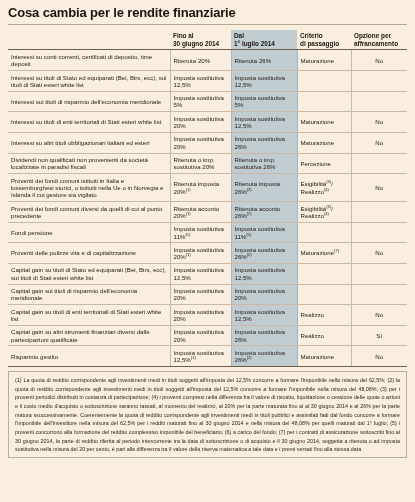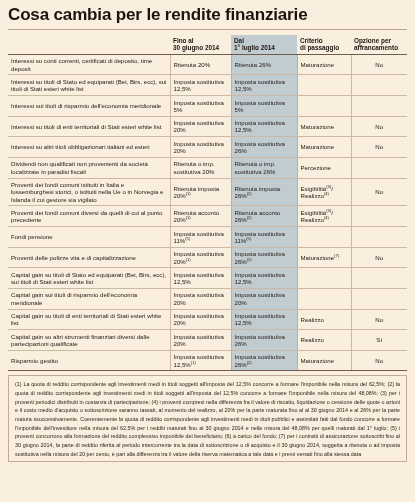--- a/index.html
+++ b/index.html
@@ -6,21 +6,21 @@
   body{
     width:415px;height:502px;overflow:hidden;
     background:#faeede;
     font-family:"Liberation Sans", sans-serif;
     color:#231914;
     -webkit-font-smoothing:antialiased;
   }
   .sheet{position:relative;width:415px;height:502px;background:#faeede;box-sizing:border-box;padding:0 8px;}
 
   .title{
-    font-size:17px;font-weight:bold;letter-spacing:-0.15px;
+    font-size:13px;font-weight:bold;letter-spacing:-0.15px;
     padding:6px 0 4px 0;line-height:1.1;color:#1d1410;
   }
   .title-rule{height:1px;background:#b9a48f;margin:0 0 5px 0;}
 
   table{border-collapse:collapse;width:399px;table-layout:fixed;font-size:6.1px;}
   col.c0{width:162px;}
   col.c1{width:61px;}
   col.c2{width:66px;}
   col.c3{width:54px;}
   col.c4{width:56px;}

